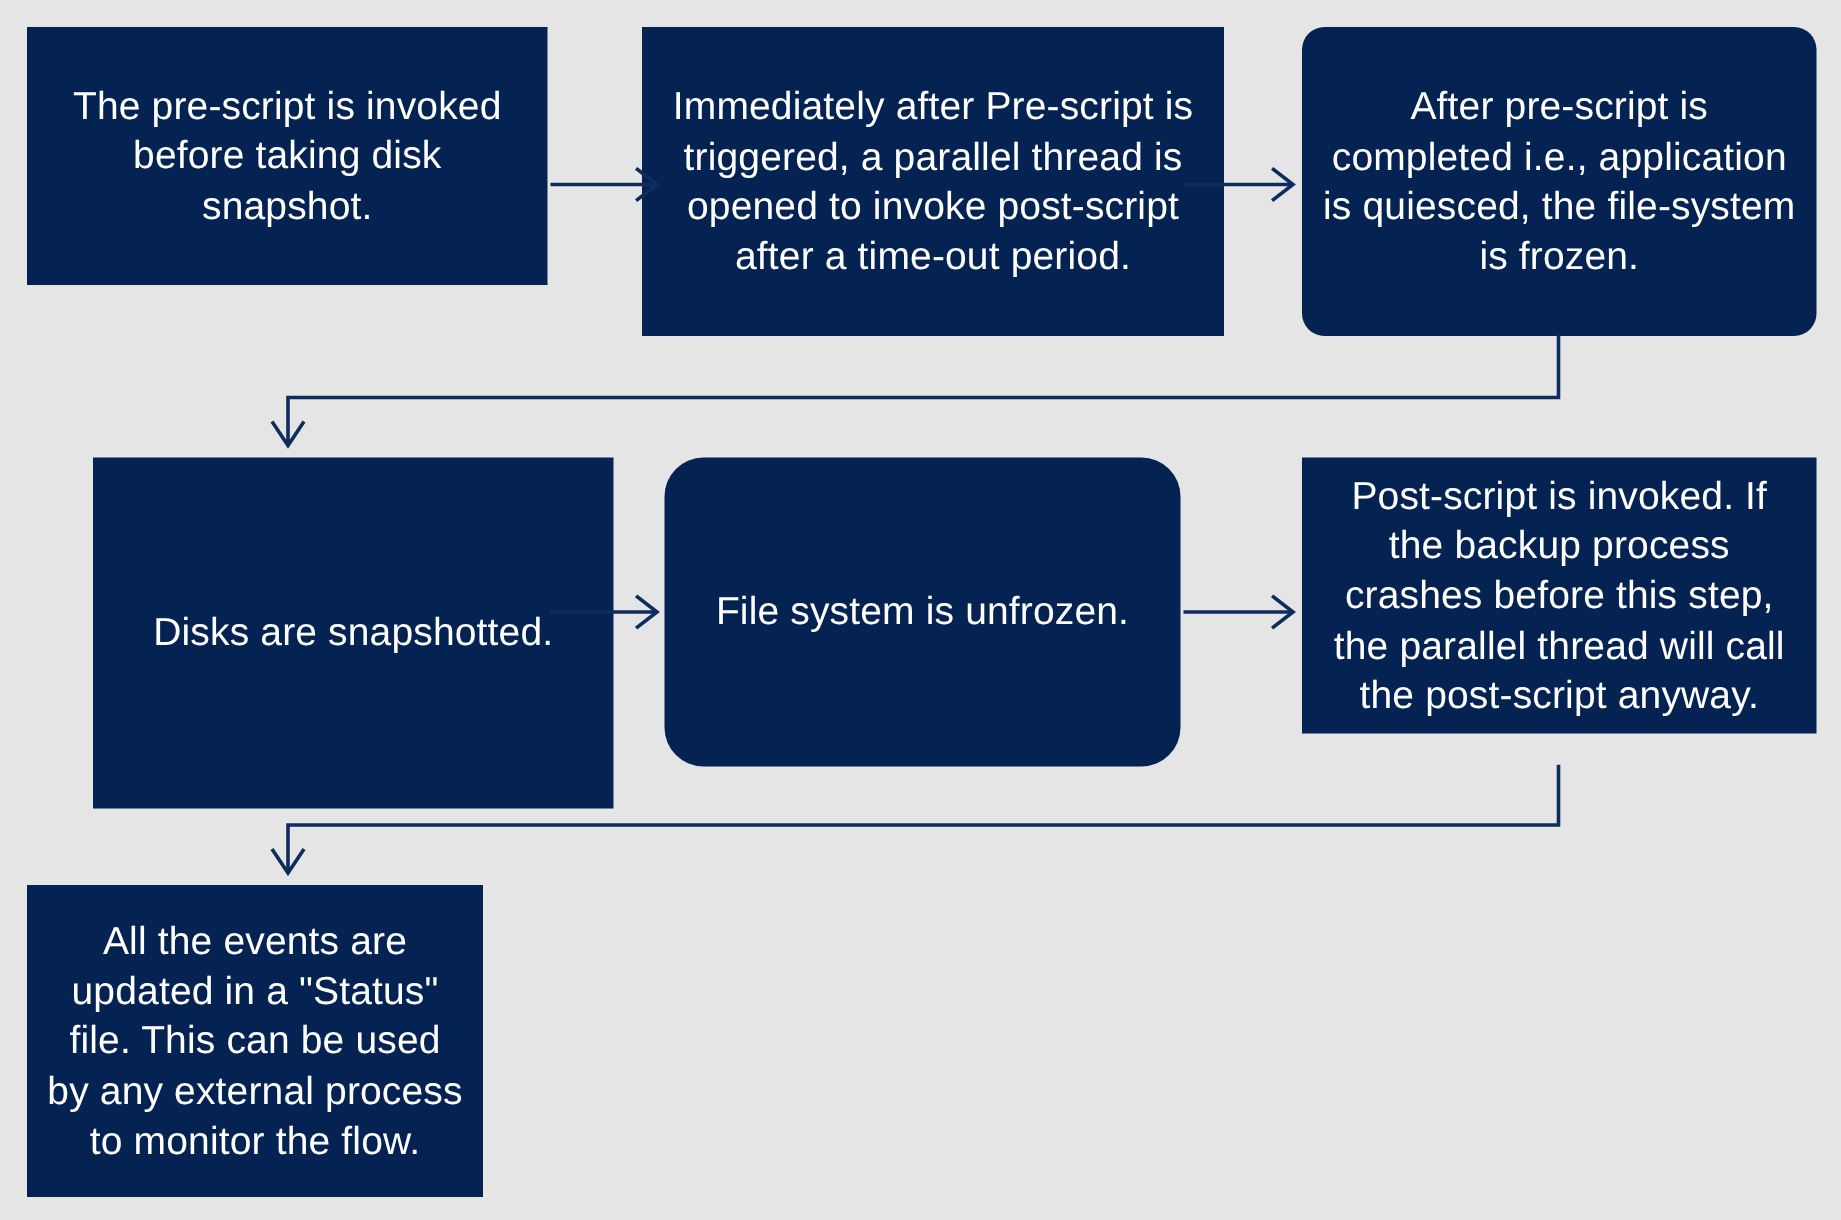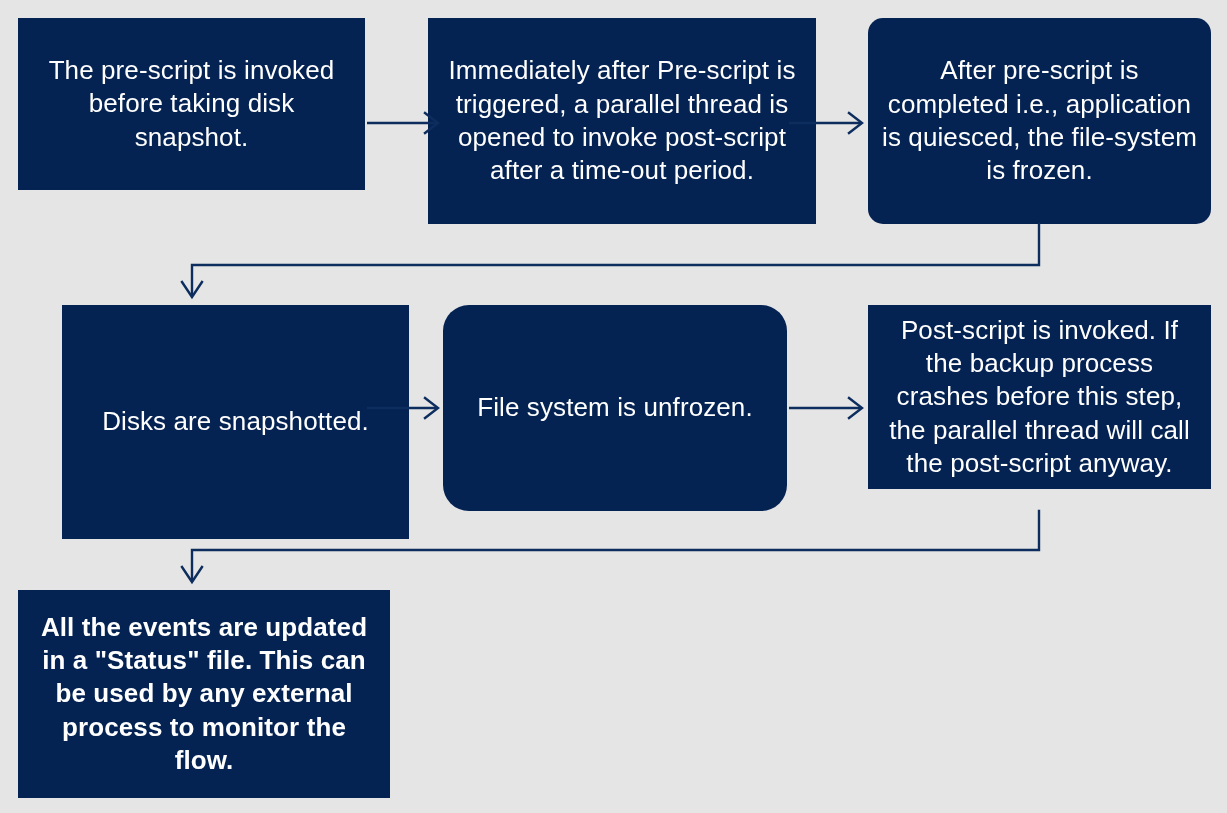--- a/index.html
+++ b/index.html
@@ -34,21 +34,21 @@
   }
   
   #node-prescript   { left: 18px;  top: 18px;  width: 347px; height: 172px; }
   #node-parallel    { left: 428px; top: 18px;  width: 388px; height: 206px; }
   #node-freeze      { left: 868px; top: 18px;  width: 343px; height: 206px; border-radius: 15px; }
   
   #node-snapshot    { left: 18px;  top: 305px; width: 347px; height: 234px; margin-left: 44px; }
   #node-unfreeze    { left: 443px; top: 305px; width: 344px; height: 206px; border-radius: 26px; }
   #node-postscript  { left: 868px; top: 305px; width: 343px; height: 184px; }
   
-  #node-status      { left: 18px;  top: 590px; width: 372px; height: 208px; font-weight: bold; }
+  #node-status      { left: 18px;  top: 590px; width: 304px; height: 208px; }
 
   .connector {
     position: absolute;
     overflow: visible;
   }
   .connector svg { display: block; overflow: visible; }
 </style>
 </head>
 <body>
 

